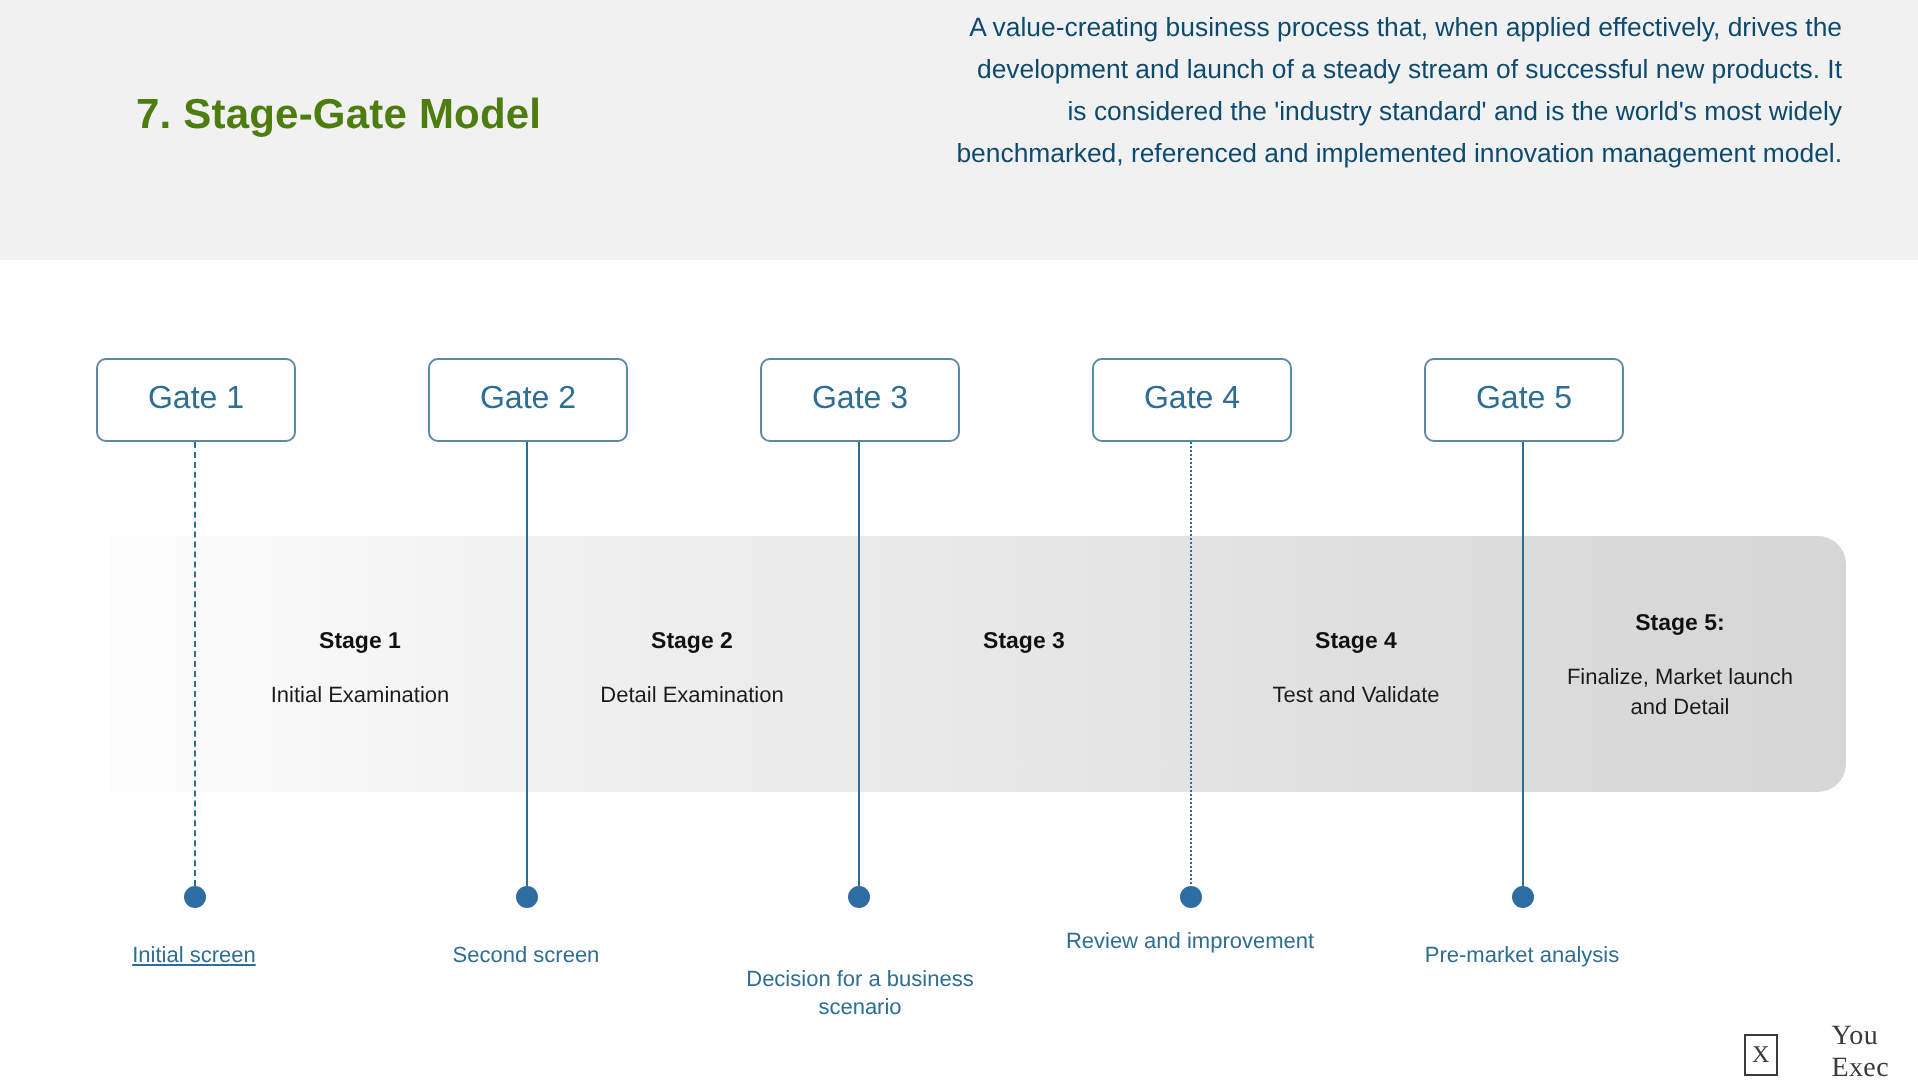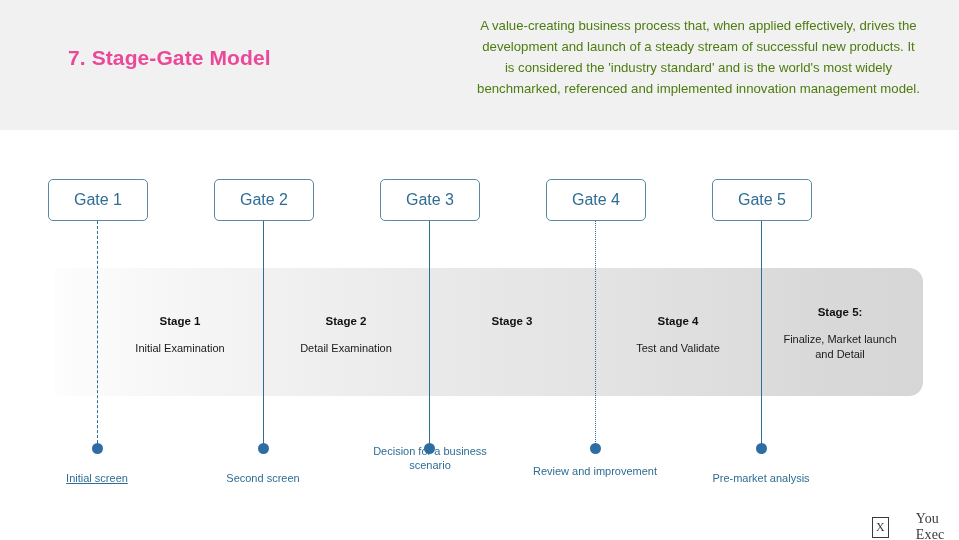--- a/index.html
+++ b/index.html
@@ -11,27 +11,27 @@
     overflow:hidden;
     -webkit-font-smoothing:antialiased;
   }
   
   .header-band{
     position:absolute;left:0;top:0;width:959px;height:130px;
     background:#f1f1f1;
   }
   .page-title{
     position:absolute;left:68px;top:46px;
-    font-size:21px;font-weight:bold;color:#ec4899;
+    font-size:21px;font-weight:bold;color:#4d7c0f;
     letter-spacing:.1px;
   }
   .description{
-    position:absolute;left:476px;top:15px;width:445px;
-    font-size:13.2px;color:#4d7c0f;line-height:21px;
-    text-align:center;
+    position:absolute;left:476px;top:3px;width:445px;
+    font-size:13.2px;color:#0c4a6e;line-height:21px;
+    text-align:right;
   }
 
   
   .stage-band{
     position:absolute;left:55px;top:268px;width:868px;height:128px;
     background:linear-gradient(90deg,#fdfdfd 0%,#f4f4f4 18%,#eaeaea 42%,#e2e2e2 66%,#d9d9d9 88%,#d6d6d6 100%);
     border-radius:0 14px 14px 0;
   }
 
   
@@ -146,20 +146,20 @@
   <div class="stage-title">Stage 4</div>
   <div class="stage-sub">Test and Validate</div>
 </div>
 <div class="stage-label" style="left:755px;top:306px;width:170px;">
   <div class="stage-title">Stage 5:</div>
   <div class="stage-sub" style="width:118px;margin-left:26px;">Finalize, Market launch and Detail</div>
 </div>
 
 <div class="bottom-label" style="left:22px;top:471px;text-decoration:underline;">Initial screen</div>
 <div class="bottom-label" style="left:188px;top:471px;">Second screen</div>
-<div class="bottom-label" style="left:360px;top:444px;width:140px;">Decision for a business scenario</div>
+<div class="bottom-label" style="left:360px;top:483px;width:140px;">Decision for a business scenario</div>
 <div class="bottom-label" style="left:531px;top:464px;width:128px;">Review and improvement</div>
 <div class="bottom-label" style="left:686px;top:471px;">Pre-market analysis</div>
 
 <div class="logo">
   <div class="logo-mark">X</div>
   <div class="logo-text">You Exec</div>
 </div>
 
 </body></html>

